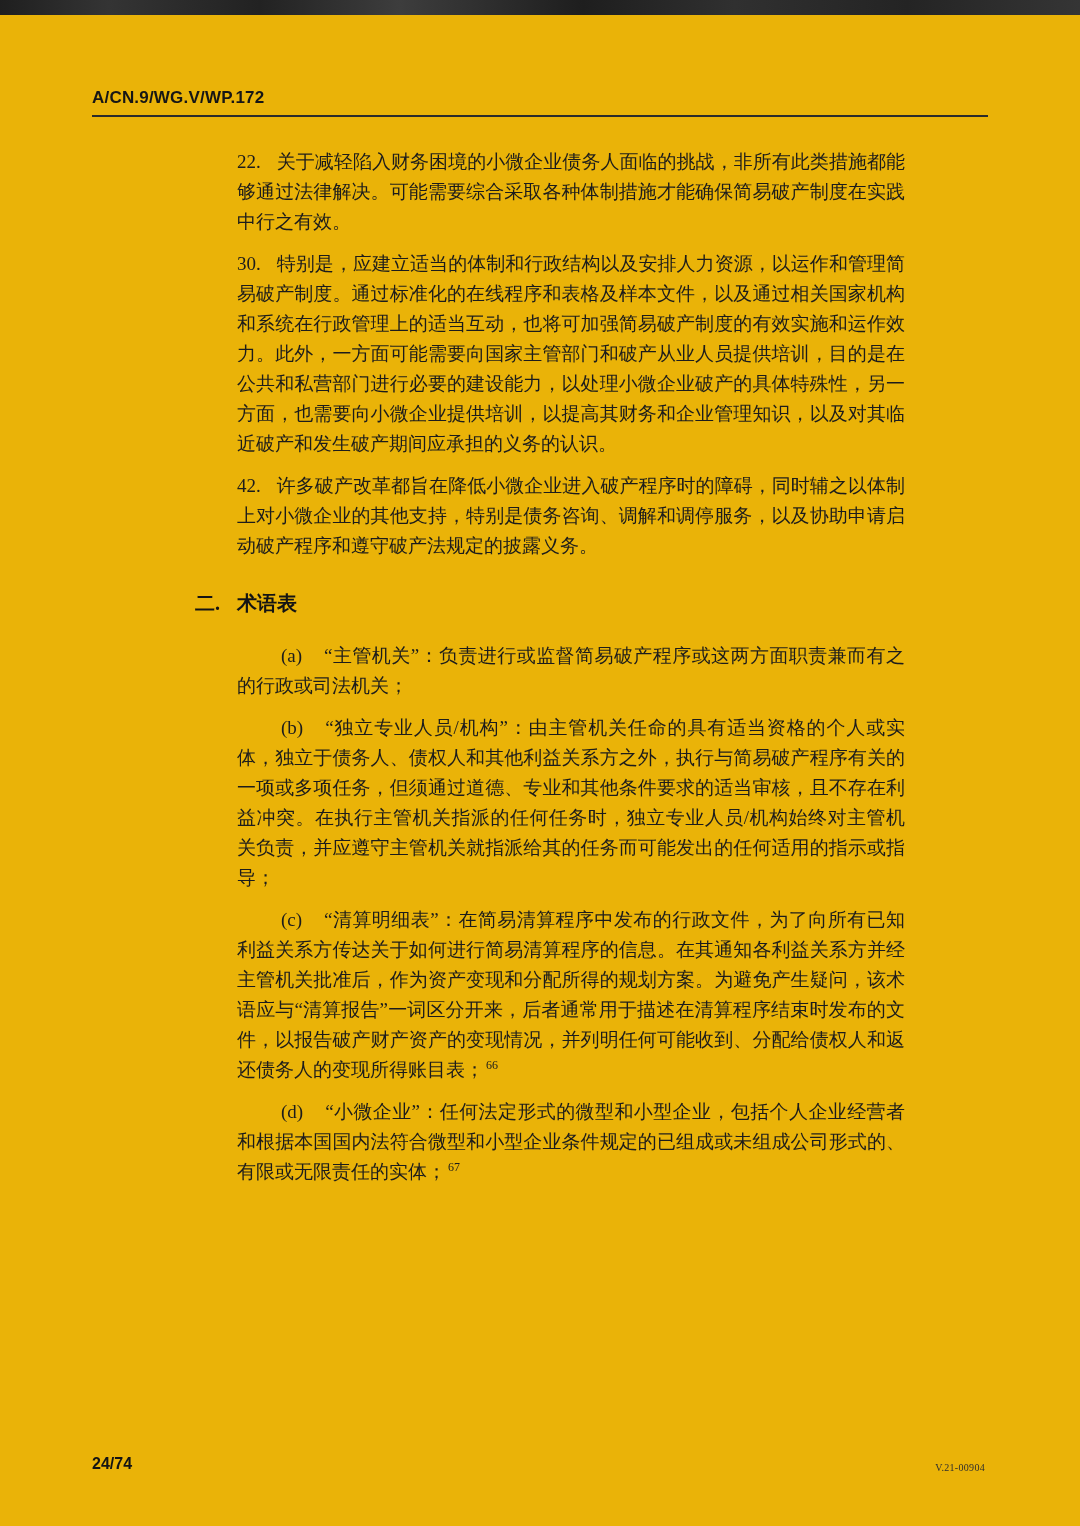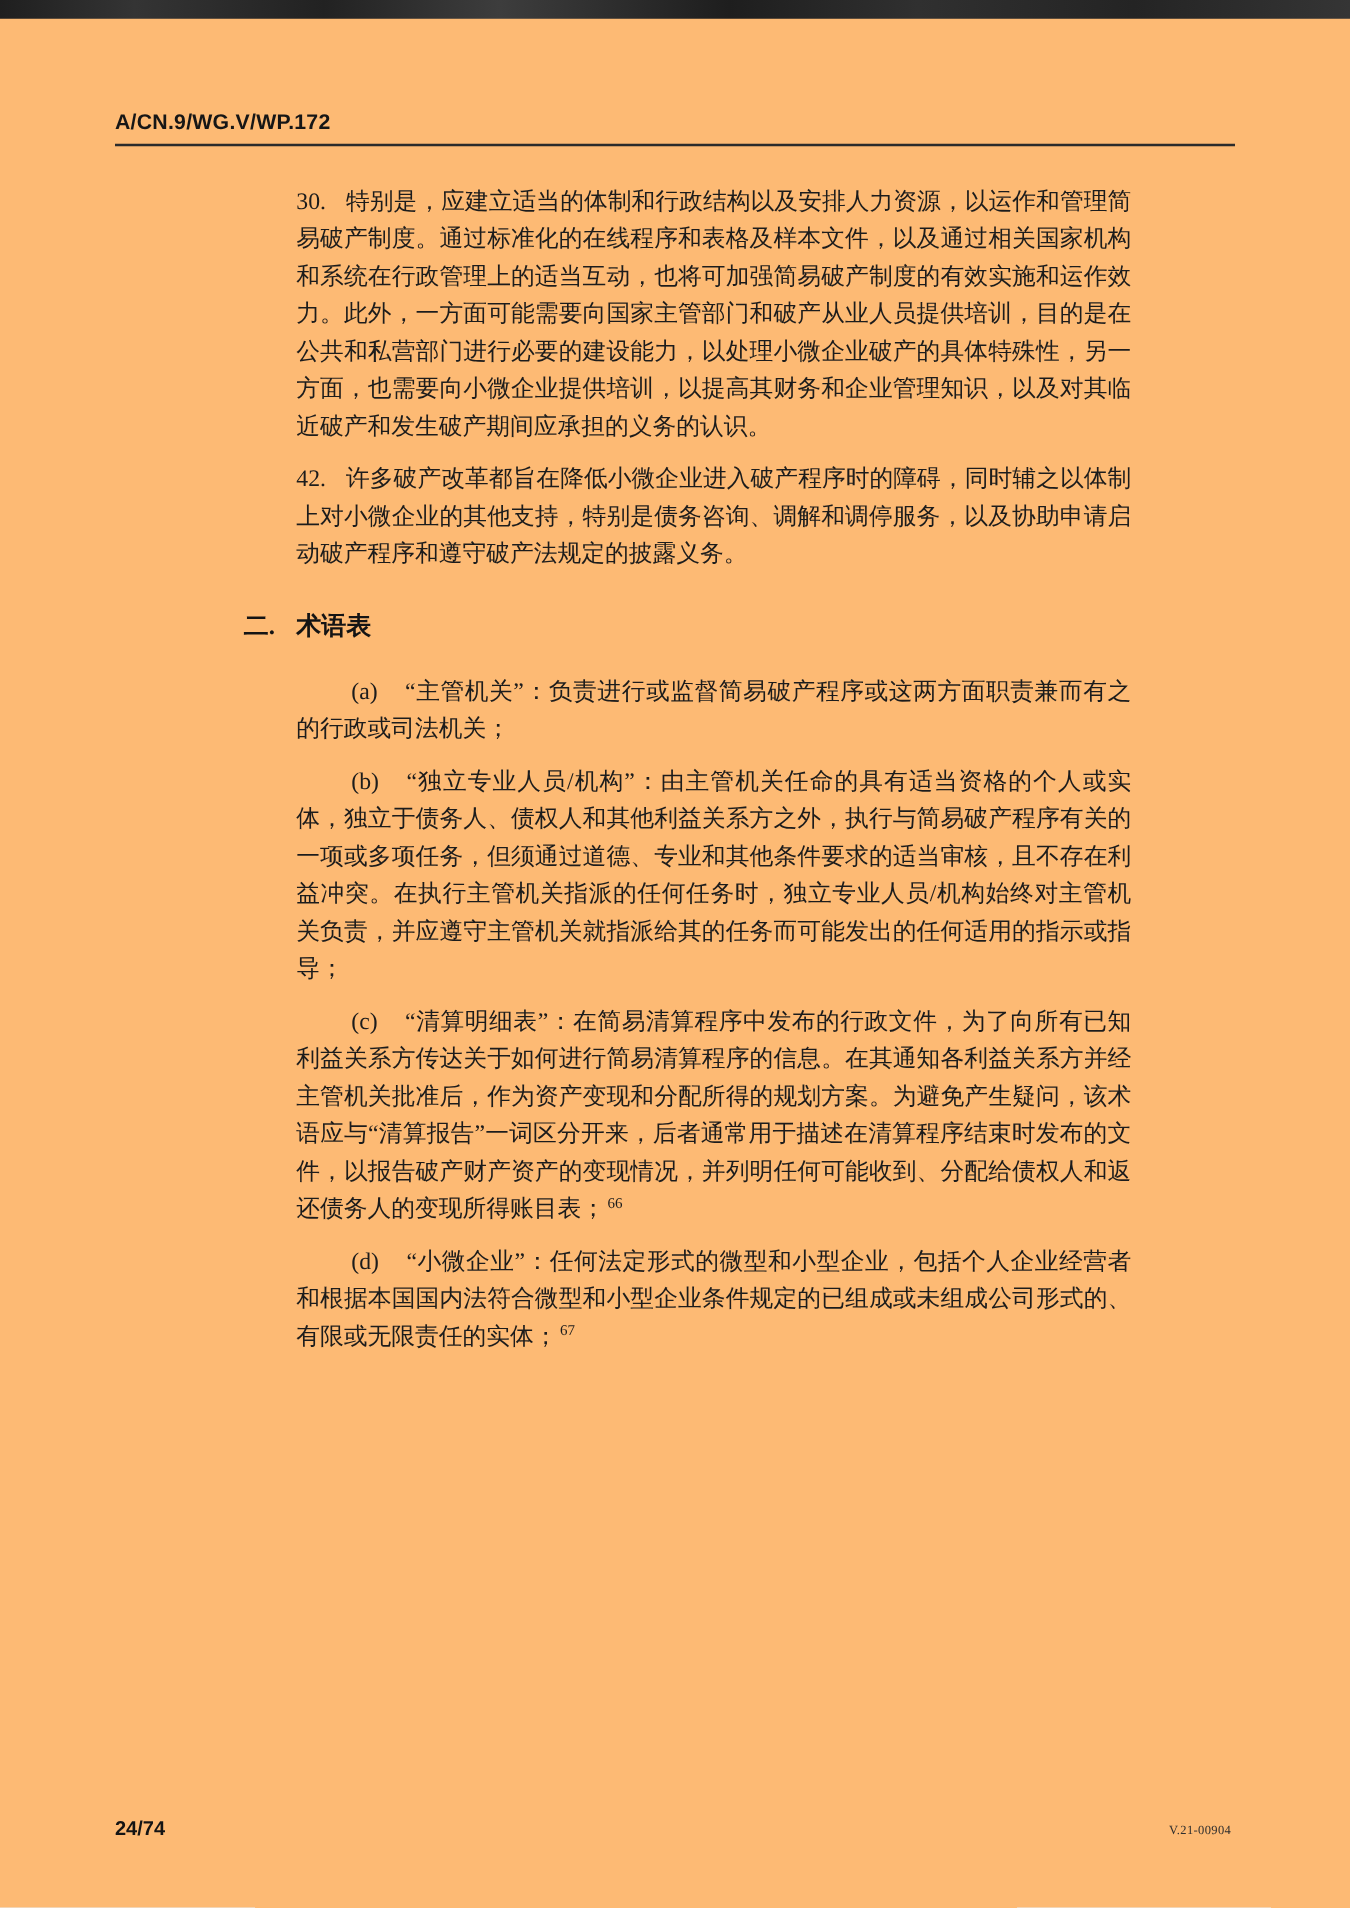--- a/index.html
+++ b/index.html
@@ -1,20 +1,20 @@
 <!DOCTYPE html>
 <html><head>
 <meta charset="utf-8">
 <style>
   html,body{margin:0;padding:0;background:#e9e9e9;}
   .page{
     position:relative;
     width:1080px;height:1526px;
     margin:0 auto;
-    background:#fdba74;
+    background:#eab308;
     overflow:hidden;
     font-family:"Liberation Serif","DejaVu Serif",serif;
     color:#1c1c1c;
   }
   .scan-bar{
     position:absolute;top:0;left:0;width:1080px;height:15px;
     background:linear-gradient(90deg,#1f1f1f 0%,#343434 10%,#222 24%,#3d3d3d 37%,#1e1e1e 54%,#303030 68%,#242424 84%,#353535 100%);
   }
   .doc-header{
     margin:88px 92px 0 92px;
@@ -53,21 +53,21 @@
   .footnote{padding-left:24px;text-indent:-24px;text-align:justify;}
   .footnote sup{font-size:11px;vertical-align:super;line-height:0;margin-right:6px;}
   .fn-66{
     font-family:"Liberation Sans","DejaVu Sans",sans-serif;
     font-weight:bold;color:#1a1a1a;margin-bottom:3px;
   }
   .doc-link{color:#2335c0;text-decoration:none;cursor:pointer;}
   .fn-67{font-style:italic;}
   .page-footer{
     position:absolute;left:92px;right:95px;top:1455px;
-    display:flex;justify-content:space-between;align-items:center;
+    display:flex;justify-content:space-between;align-items:flex-end;
   }
   .page-num{
     font-family:"Liberation Sans","DejaVu Sans",sans-serif;
     font-weight:bold;font-size:16px;color:#141414;
   }
   .doc-id{font-size:10px;color:#2e2e2e;letter-spacing:.3px;}
 </style>
 </head>
 <body>
 
@@ -76,20 +76,21 @@
   <div class="scan-bar"></div>
 
   <div class="doc-header">
     <div class="doc-symbol">A/CN.9/WG.V/WP.172</div>
     <div class="header-rule"></div>
   </div>
 
   <div class="body-col">
 
 
+    <p class="body-para"><span class="para-num">22.</span><span>关于减轻陷入财务困境的小微企业债务人面临的挑战，非所有此类措施都能够通过法律解决。可能需要综合采取各种体制措施才能确保简易破产制度在实践中行之有效。</span></p>
 
     <p class="body-para"><span class="para-num">30.</span><span>特别是，应建立适当的体制和行政结构以及安排人力资源，以运作和管理简易破产制度。通过标准化的在线程序和表格及样本文件，以及通过相关国家机构和系统在行政管理上的适当互动，也将可加强简易破产制度的有效实施和运作效力。此外，一方面可能需要向国家主管部门和破产从业人员提供培训，目的是在公共和私营部门进行必要的建设能力，以处理小微企业破产的具体特殊性，另一方面，也需要向小微企业提供培训，以提高其财务和企业管理知识，以及对其临近破产和发生破产期间应承担的义务的认识。</span></p>
 
     <p class="body-para"><span class="para-num">42.</span><span>许多破产改革都旨在降低小微企业进入破产程序时的障碍，同时辅之以体制上对小微企业的其他支持，特别是债务咨询、调解和调停服务，以及协助申请启动破产程序和遵守破产法规定的披露义务。</span></p>
 
     <h2 class="sec-heading second"><span class="sec-num">二.</span><span>术语表</span></h2>
 
 
     <p class="sub-para"><span class="item-label">(a)</span><span>“主管机关”：负责进行或监督简易破产程序或这两方面职责兼而有之的行政或司法机关；</span></p>
 

